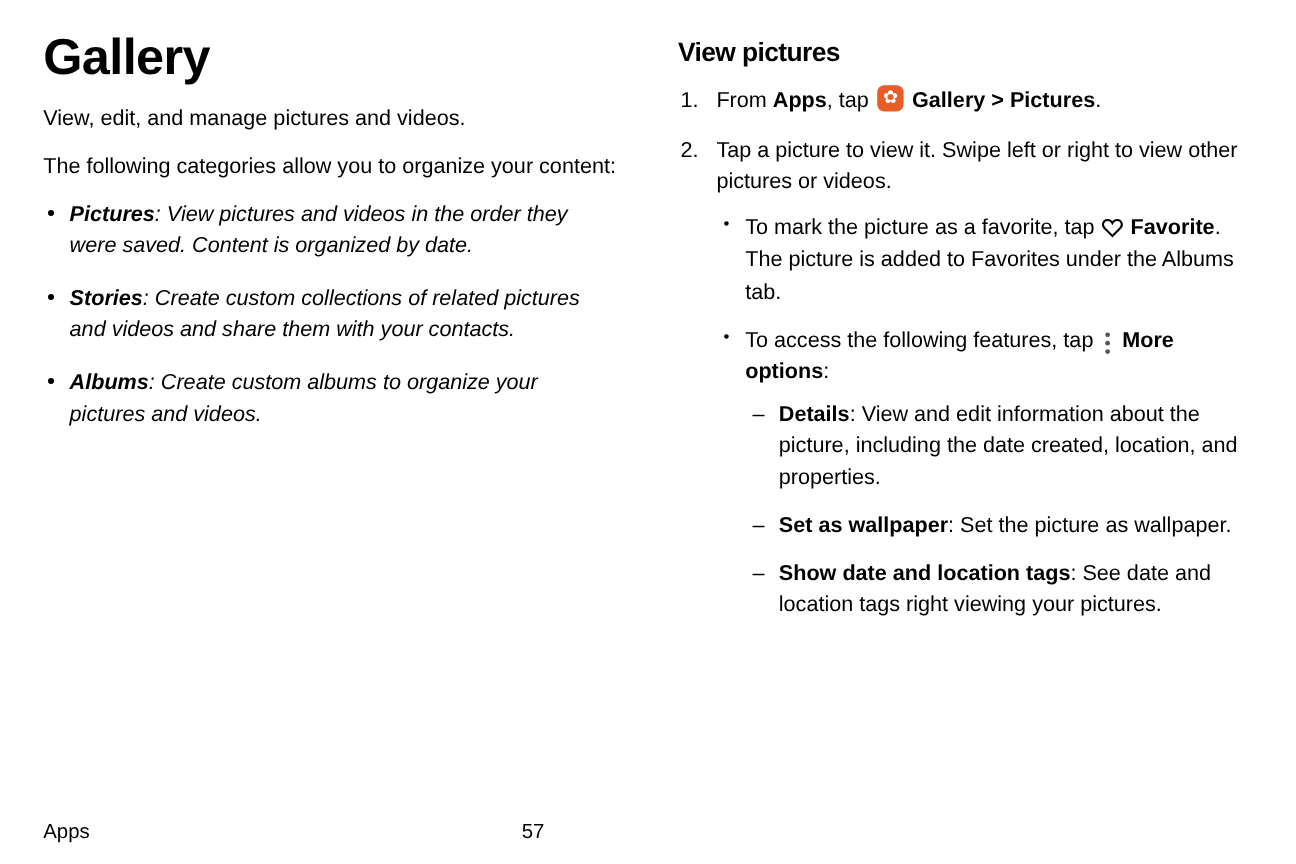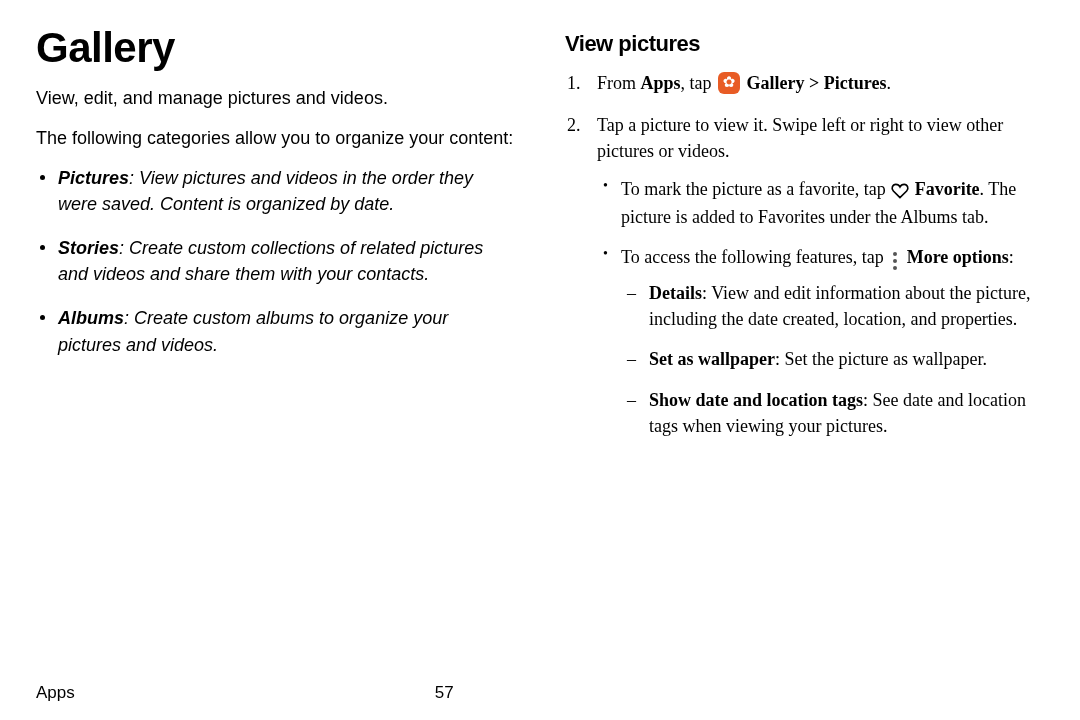--- a/index.html
+++ b/index.html
@@ -59,21 +59,20 @@
     width: 5px;
     height: 5px;
     background: #000;
     border-radius: 50%;
   }
   ol.steps {
     list-style: none;
     padding: 0 0 0 32px;
     margin: 10px 0 0 0;
     counter-reset: step;
-    font-family: Liberation Serif, serif;
   }
   ol.steps > li {
     position: relative;
     margin: 0 0 16px 0;
     counter-increment: step;
   }
   ol.steps > li::before {
     content: counter(step) ".";
     position: absolute;
     left: -30px;
@@ -210,21 +209,21 @@
             <span>To access the following features, tap </span><span class="icon more-icon"><span></span><span></span><span></span></span>
             <span class="b">More options</span><span>:</span>
             <ul class="dash">
               <li>
                 <span class="b">Details</span><span>: View and edit information about the picture, including the date created, location, and properties.</span>
               </li>
               <li>
                 <span class="b">Set as wallpaper</span><span>: Set the picture as wallpaper.</span>
               </li>
               <li>
-                <span class="b">Show date and location tags</span><span>: See date and location tags when viewing your pictures.</span>
+                <span class="b">Show date and location tags</span><span>: See date and location tags right viewing your pictures.</span>
               </li>
             </ul>
           </li>
         </ul>
       </li>
     </ol>
   </div>
 
   <div class="footer">
     <span class="section">Apps</span>

